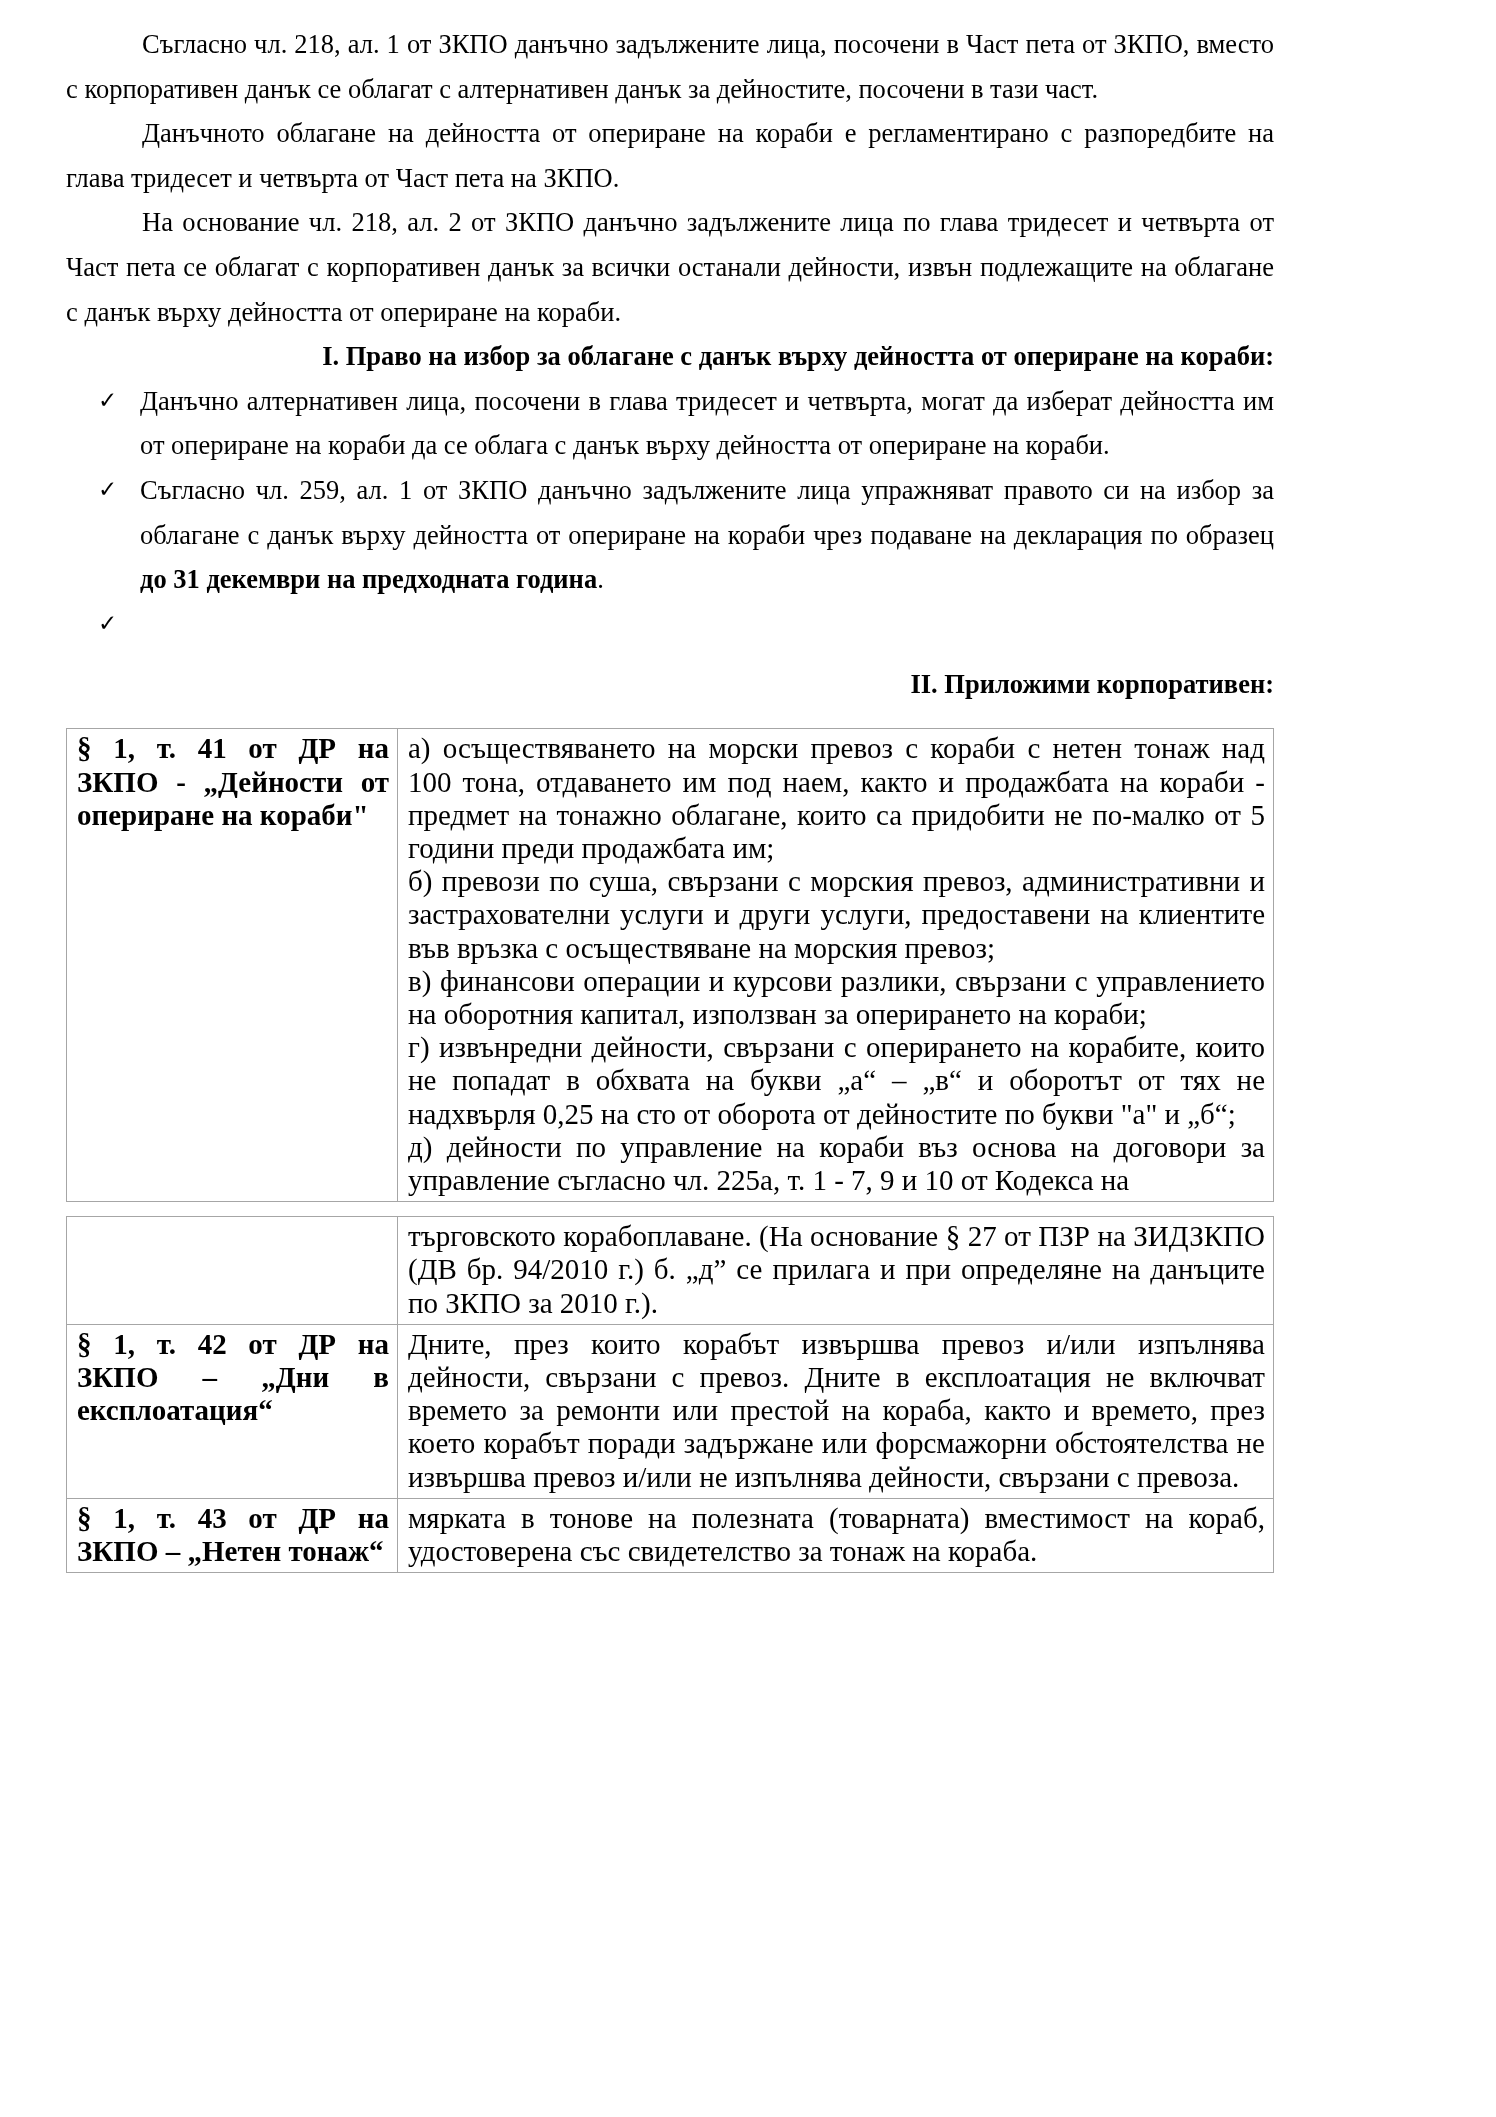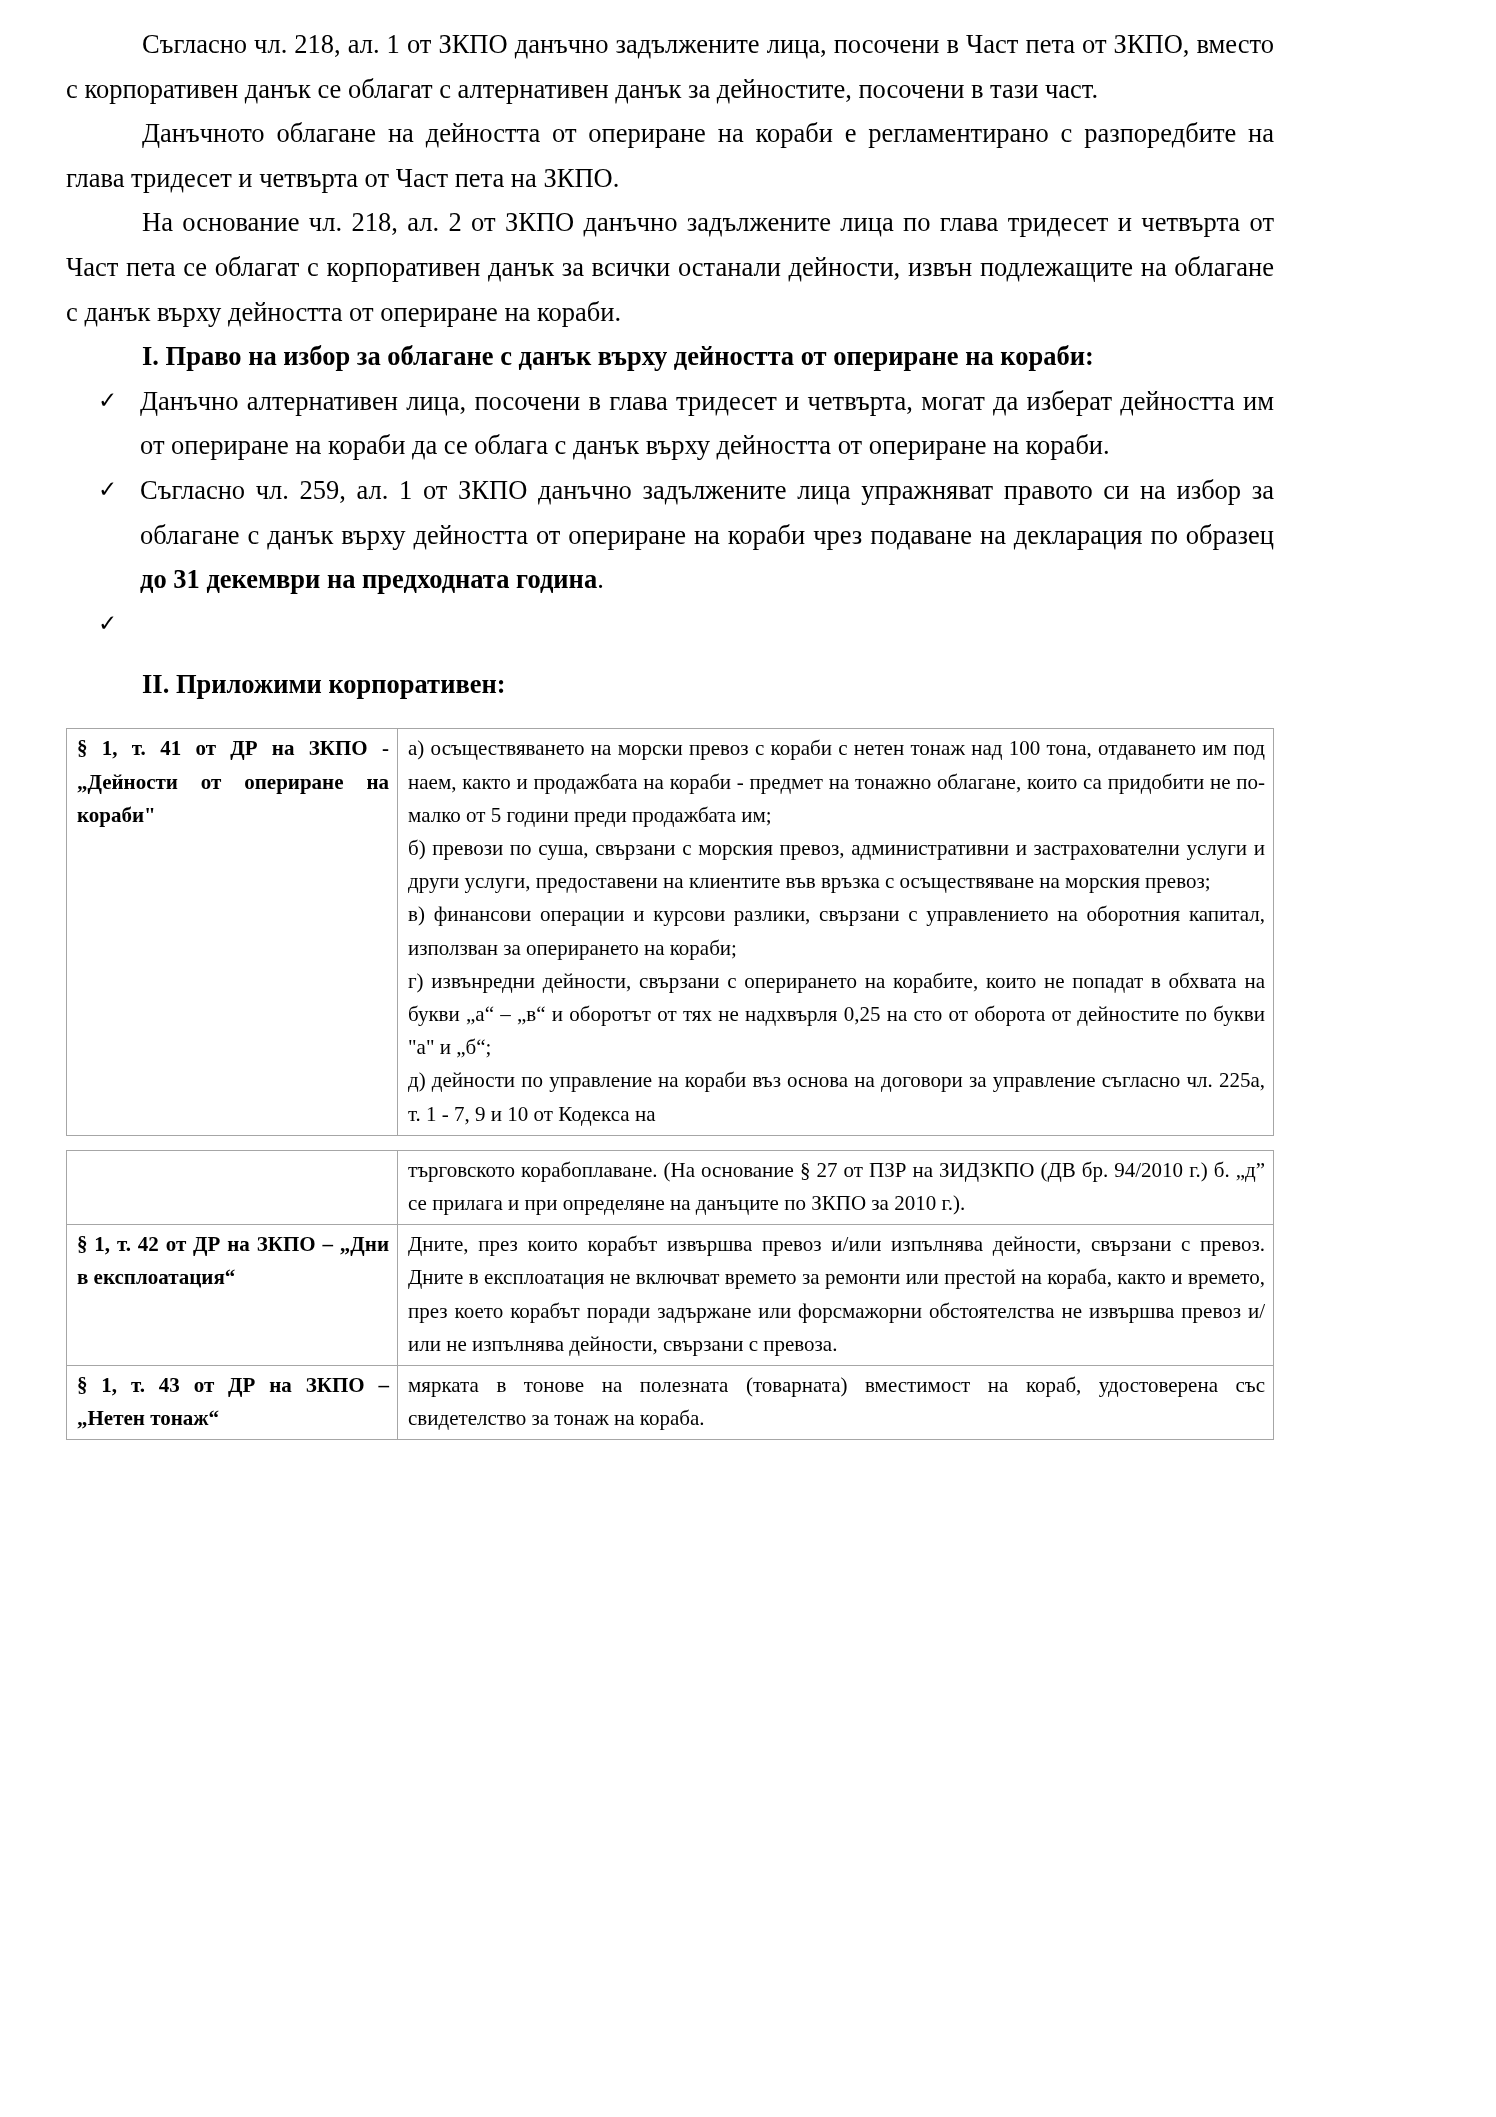--- a/index.html
+++ b/index.html
@@ -29,21 +29,21 @@
     text-justify: inter-word;
     text-indent: 76px;
     hyphens: none;
   }
   p.heading {
     margin: 0;
     font-size: 26.5px;
     line-height: 44.6px;
     font-weight: bold;
     text-indent: 76px;
-    text-align: left;
+    text-align: right;
   }
   ul.check-list {
     list-style: none;
     margin: 0;
     padding: 0;
   }
   ul.check-list li {
     position: relative;
     font-size: 26.5px;
     line-height: 44.6px;
@@ -66,21 +66,21 @@
   table.def-table {
     width: 100%;
     border-collapse: collapse;
     table-layout: fixed;
     margin: 0;
   }
   table.def-table td {
     border: 1px solid #a6a6a6;
     vertical-align: top;
     padding: 3px 8px 4px 10px;
-    font-size: 21px;
+    font-size: 29px;
     line-height: 33.2px;
     text-align: justify;
     text-justify: inter-word;
   }
   table.def-table td.term {
     width: 312px;
     font-weight: bold;
   }
   table.def-table td.term.blank {
     font-weight: normal;

